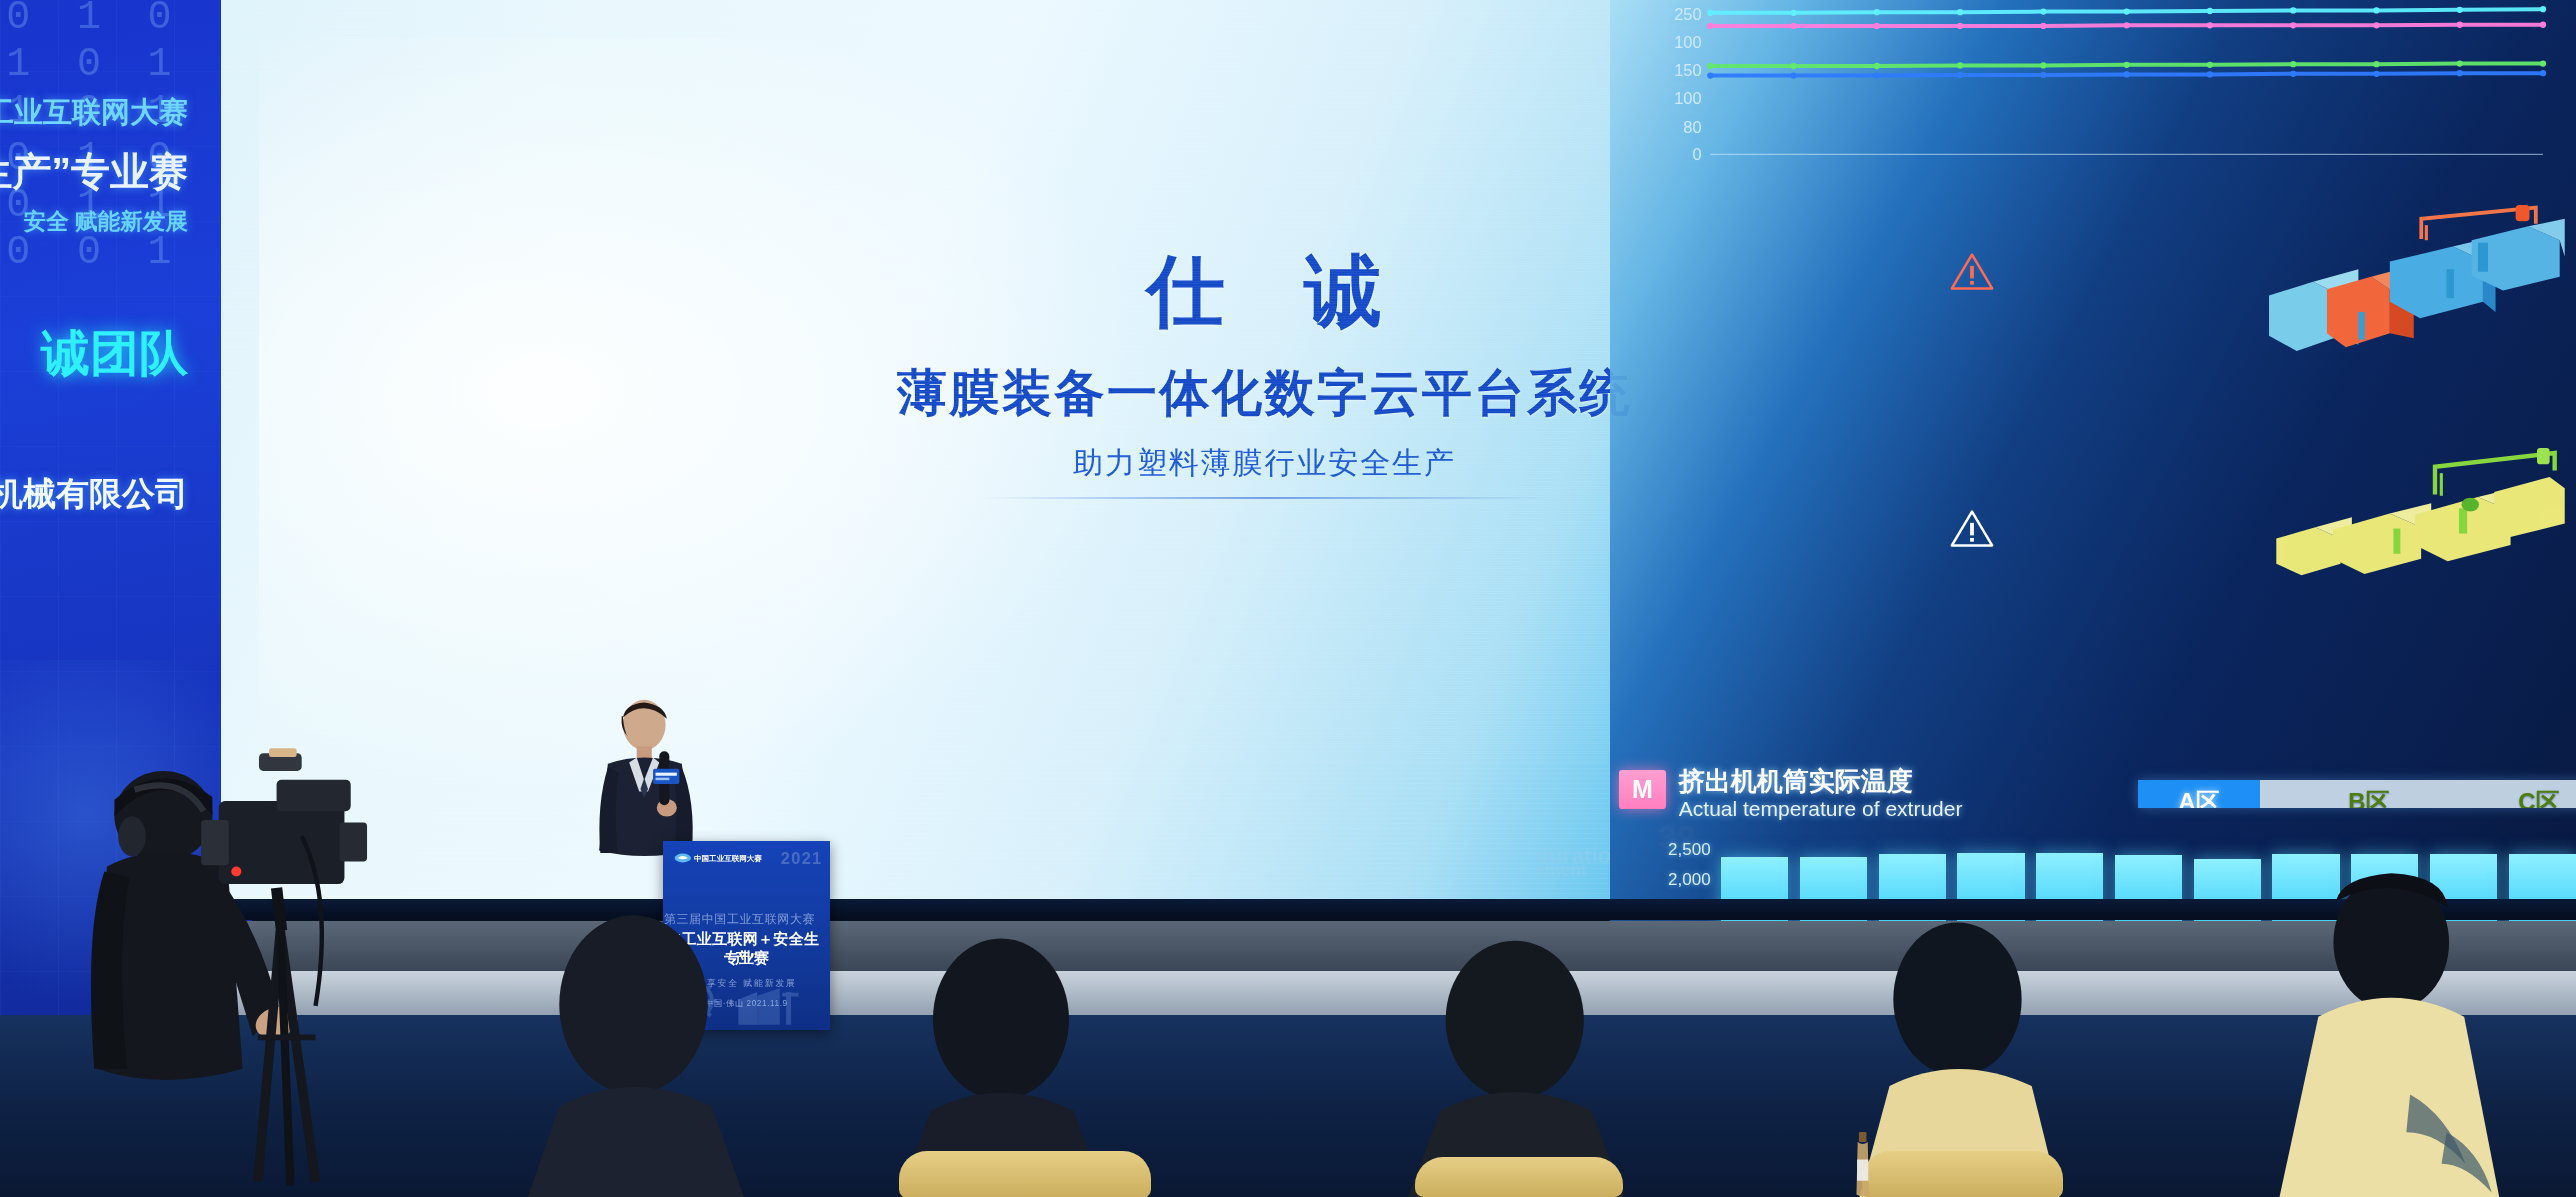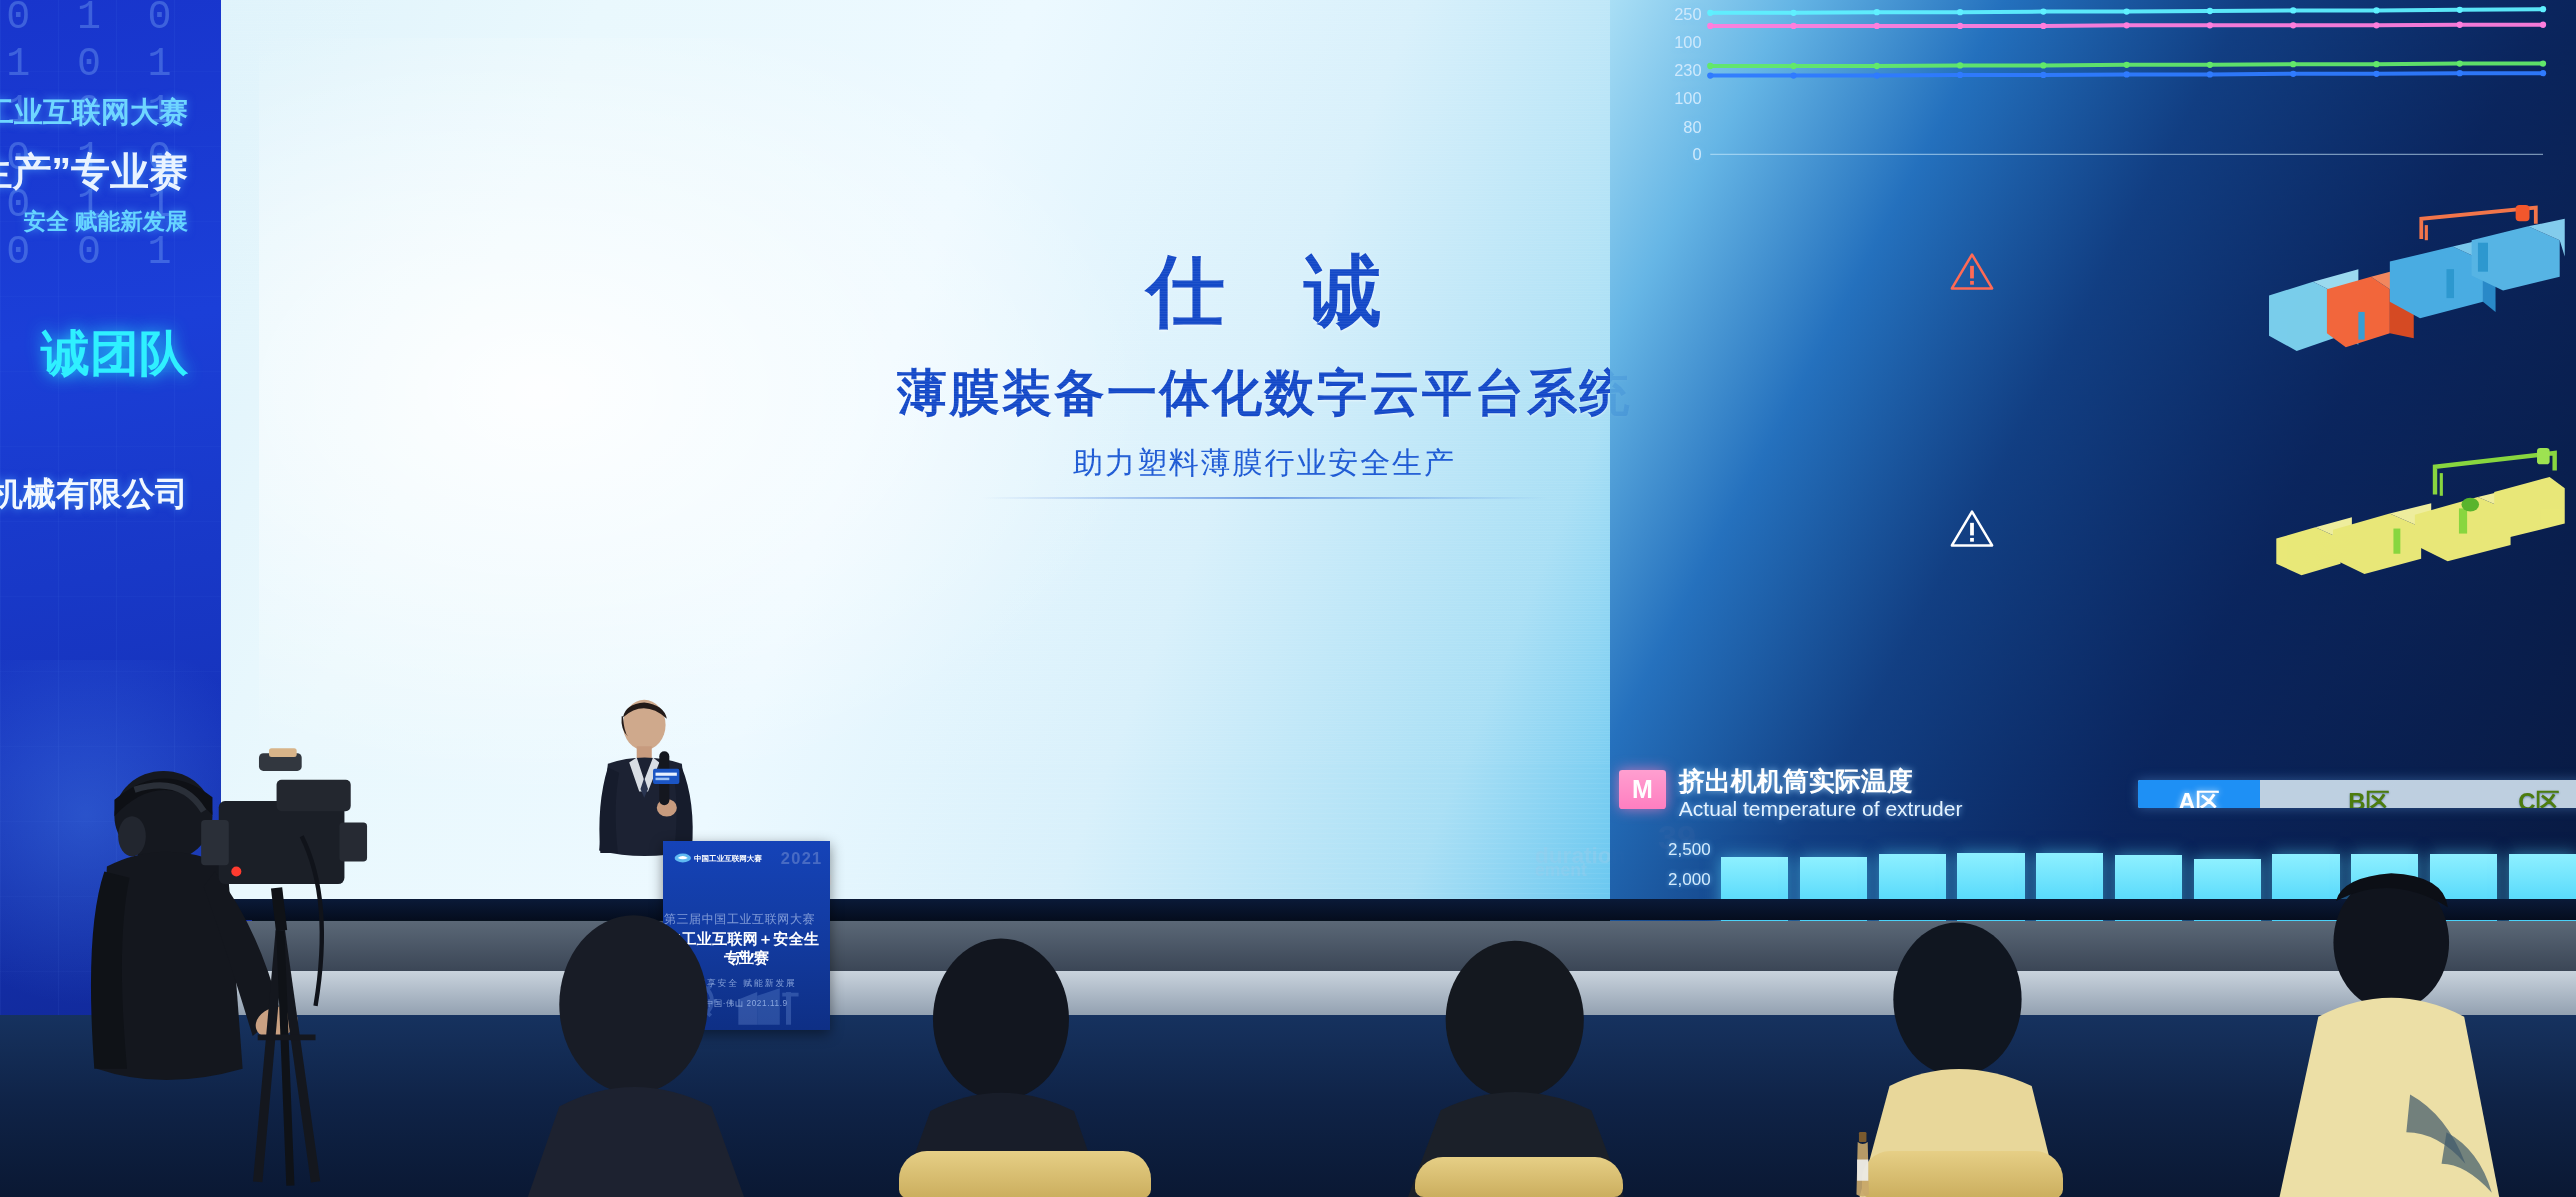--- a/index.html
+++ b/index.html
@@ -222,21 +222,21 @@
 
   </div>
 
   <div class="dash">
     <div class="dash-bg"></div>
 
     <div class="linechart">
       <div class="lc-yaxis">
         <div class="lc-tick" style="top:5px">250</div>
         <div class="lc-tick" style="top:33px">100</div>
-        <div class="lc-tick" style="top:61px">230</div>
+        <div class="lc-tick" style="top:61px">150</div>
         <div class="lc-tick" style="top:89px">100</div>
         <div class="lc-tick" style="top:118px">80</div>
         <div class="lc-tick" style="top:145px">0</div>
       </div>
       <svg class="lc-plot" id="lc-svg" viewBox="0 0 1356 250" preserveAspectRatio="none">
           <polyline points="10,20.376000000000005 142.6,20.376000000000005 275.2,19.424000000000007 407.8,19.424000000000007 540.4,18.47200000000001 673,18.47200000000001 805.6,17.52000000000001 938.1999999999999,16.568000000000012 1070.8,16.568000000000012 1203.4,15.616000000000014 1336,14.664000000000016" fill="none" stroke="#5ff0ff" stroke-width="4" vector-effect="non-scaling-stroke" opacity=".95"></polyline>
           <circle cx="10" cy="20.376000000000005" r="5" fill="#5ff0ff"></circle>
           <circle cx="142.6" cy="20.376000000000005" r="5" fill="#5ff0ff"></circle>
           <circle cx="275.2" cy="19.424000000000007" r="5" fill="#5ff0ff"></circle>
           <circle cx="407.8" cy="19.424000000000007" r="5" fill="#5ff0ff"></circle>

